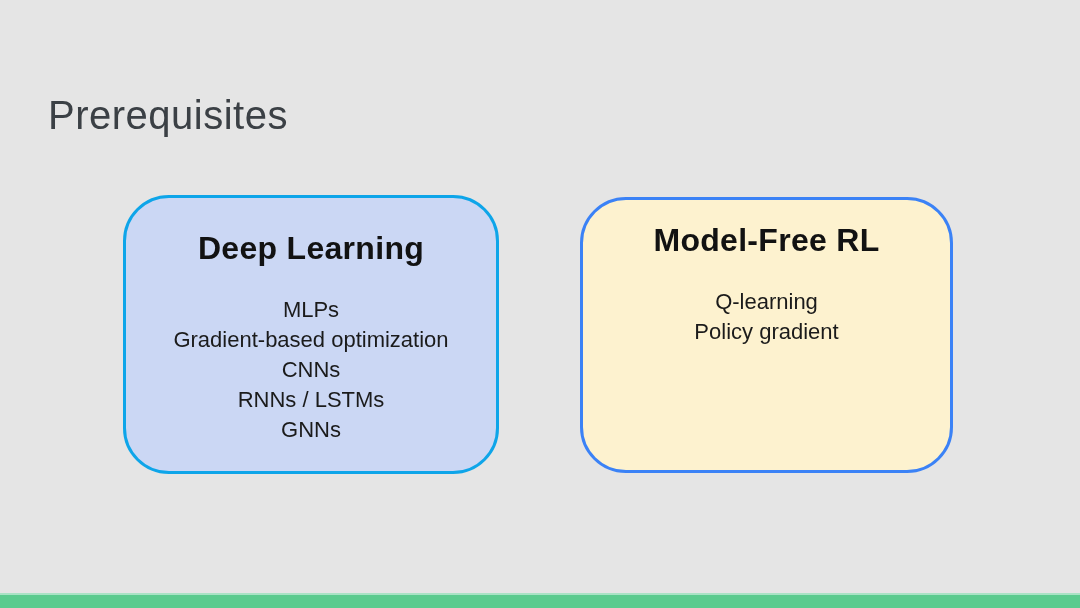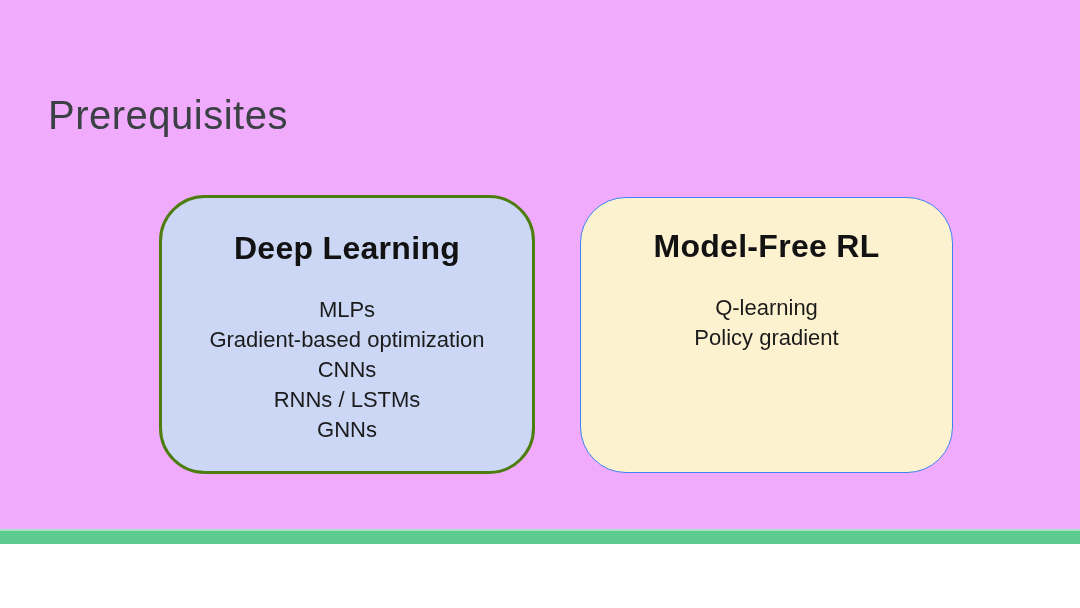--- a/index.html
+++ b/index.html
@@ -4,22 +4,22 @@
 <style>
   html, body {
     margin: 0;
     padding: 0;
     background: #ffffff;
     font-family: "Liberation Sans", "DejaVu Sans", sans-serif;
   }
   .slide {
     position: relative;
     width: 1080px;
-    height: 544px;
-    background: #f0abfc;
+    height: 608px;
+    background: #e5e5e5;
     overflow: hidden;
   }
   .slide-title {
     position: absolute;
     left: 48px;
     top: 66px;
     font-size: 40px;
     font-weight: 400;
     color: #3b4045;
     letter-spacing: 0.5px;
@@ -33,32 +33,31 @@
     flex-direction: column;
     align-items: center;
     text-align: center;
   }
   .card-deep-learning {
     left: 123px;
     top: 195px;
     width: 376px;
     height: 279px;
     background: #cbd7f4;
-    border: 3px solid #4d7c0f;
+    border: 3px solid #0ea5e9;
     padding-top: 30px;
-    margin-left: 36px;
   }
   .card-model-free-rl {
     left: 580px;
     top: 197px;
     width: 373px;
     height: 276px;
     background: #fdf2cf;
-    border: 1px solid #3b82f6;
-    padding-top: 28px;
+    border: 3px solid #3b82f6;
+    padding-top: 20px;
   }
   .card-title {
     font-size: 32px;
     font-weight: 700;
     color: #121212;
     line-height: 40px;
     margin-bottom: 27px;
     letter-spacing: 0.3px;
   }
   .card-list {

